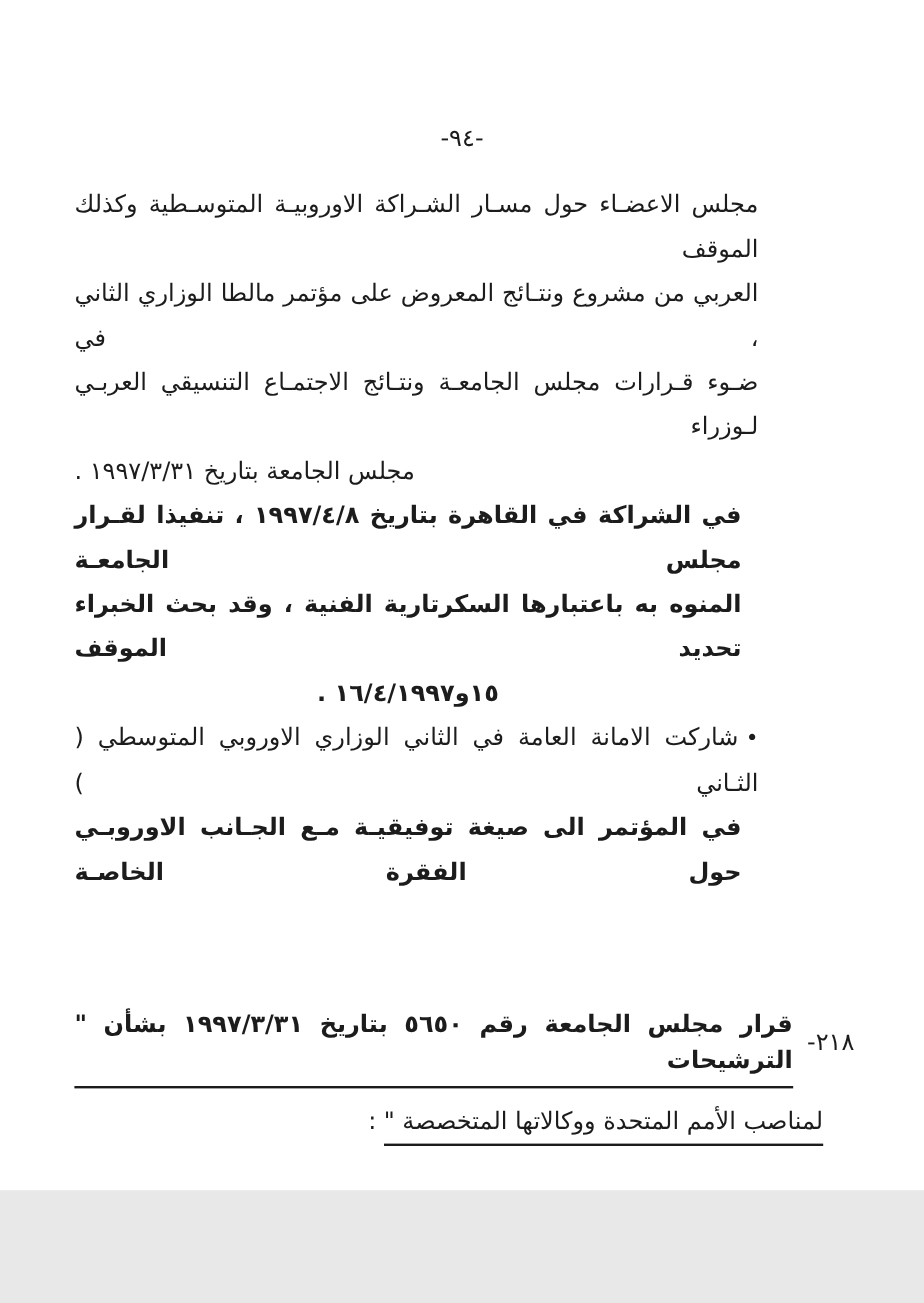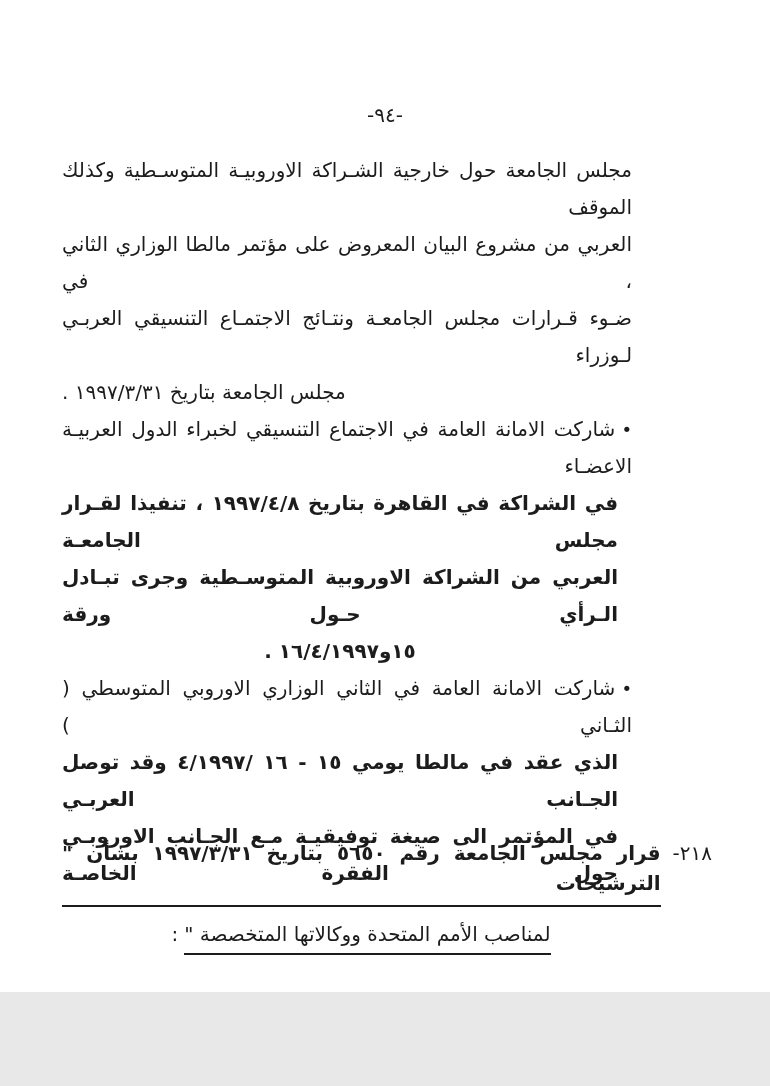--- a/index.html
+++ b/index.html
@@ -49,66 +49,63 @@
     right: 58px;
     left: 62px;
     font-size: 20px;
     line-height: 30px;
   }
   .item-row1 {
     display: flex;
     align-items: flex-start;
     gap: 12px;
   }
-  .item-number { white-space: nowrap; }
+  .item-number { white-space: nowrap; margin-top: 15px; }
   .item-line1 {
     flex: 1;
     text-align: justify;
     text-align-last: justify;
     border-bottom: 2px solid #1c1c1c;
     padding-bottom: 7px;
     font-weight: bold;
   }
   .item-row2 {
     margin-top: 12px;
-    text-align: center;
     transform: translateX(-26px);
   }
   .item-line2-u {
     border-bottom: 2px solid #1c1c1c;
     padding-bottom: 7px;
   }
   .item-colon { margin-right: 6px; }
 </style>
 </head>
 <body>
 
 <div class="page">
 
   <div class="page-number">-٩٤-</div>
 
   <div class="body-text">
 
     <div>
-      <div class="line">مجلس الجامعة حول خارجية الشـراكة الاوروبيـة المتوسـطية وكذلك الموقف</div>
-      <div class="line">العربي من مشروع البيان المعروض على مؤتمر مالطا الوزاري الثاني ، في</div>
+      <div class="line">مجلس الاعضـاء حول مسـار الشـراكة الاوروبيـة المتوسـطية وكذلك الموقف</div>
+      <div class="line">العربي من مشروع ونتـائج المعروض على مؤتمر مالطا الوزاري الثاني ، في</div>
       <div class="line">ضـوء قـرارات مجلس الجامعـة ونتـائج الاجتمـاع التنسيقي العربـي لـوزراء</div>
       <div class="line last-left">مجلس الجامعة بتاريخ ١٩٩٧/٣/٣١ .</div>
     </div>
 
     <div>
-      <div class="line"><span class="bullet-marker">•</span><span>شاركت الامانة العامة في الاجتماع التنسيقي لخبراء الدول العربيـة الاعضـاء</span></div>
       <div class="line cont">في الشراكة في القاهرة بتاريخ ١٩٩٧/٤/٨ ، تنفيذا لقـرار مجلس الجامعـة</div>
-      <div class="line cont">العربي من الشراكة الاوروبية المتوسـطية وجرى تبـادل الـرأي حـول ورقة</div>
+      <div class="line cont">المنوه به باعتبارها السكرتارية الفنية ، وقد بحث الخبراء تحديد الموقف</div>
       <div class="line cont last-center">١٥و١٦/٤/١٩٩٧ .</div>
     </div>
 
     <div>
       <div class="line"><span class="bullet-marker">•</span><span>شاركت الامانة العامة في الثاني الوزاري الاوروبي المتوسطي ( الثـاني )</span></div>
-      <div class="line cont">الذي عقد في مالطا يومي ١٥ - ١٦ /٤/١٩٩٧ وقد توصل الجـانب العربـي</div>
       <div class="line cont">في المؤتمر الى صيغة توفيقيـة مـع الجـانب الاوروبـي حول الفقرة الخاصـة</div>
 
     </div>
 
   </div>
 
   <div class="item">
     <div class="item-row1">
       <span class="item-number">٢١٨-</span>
       <span class="item-line1">قرار مجلس الجامعة رقم ٥٦٥٠ بتاريخ ١٩٩٧/٣/٣١ بشأن " الترشيحات</span>

